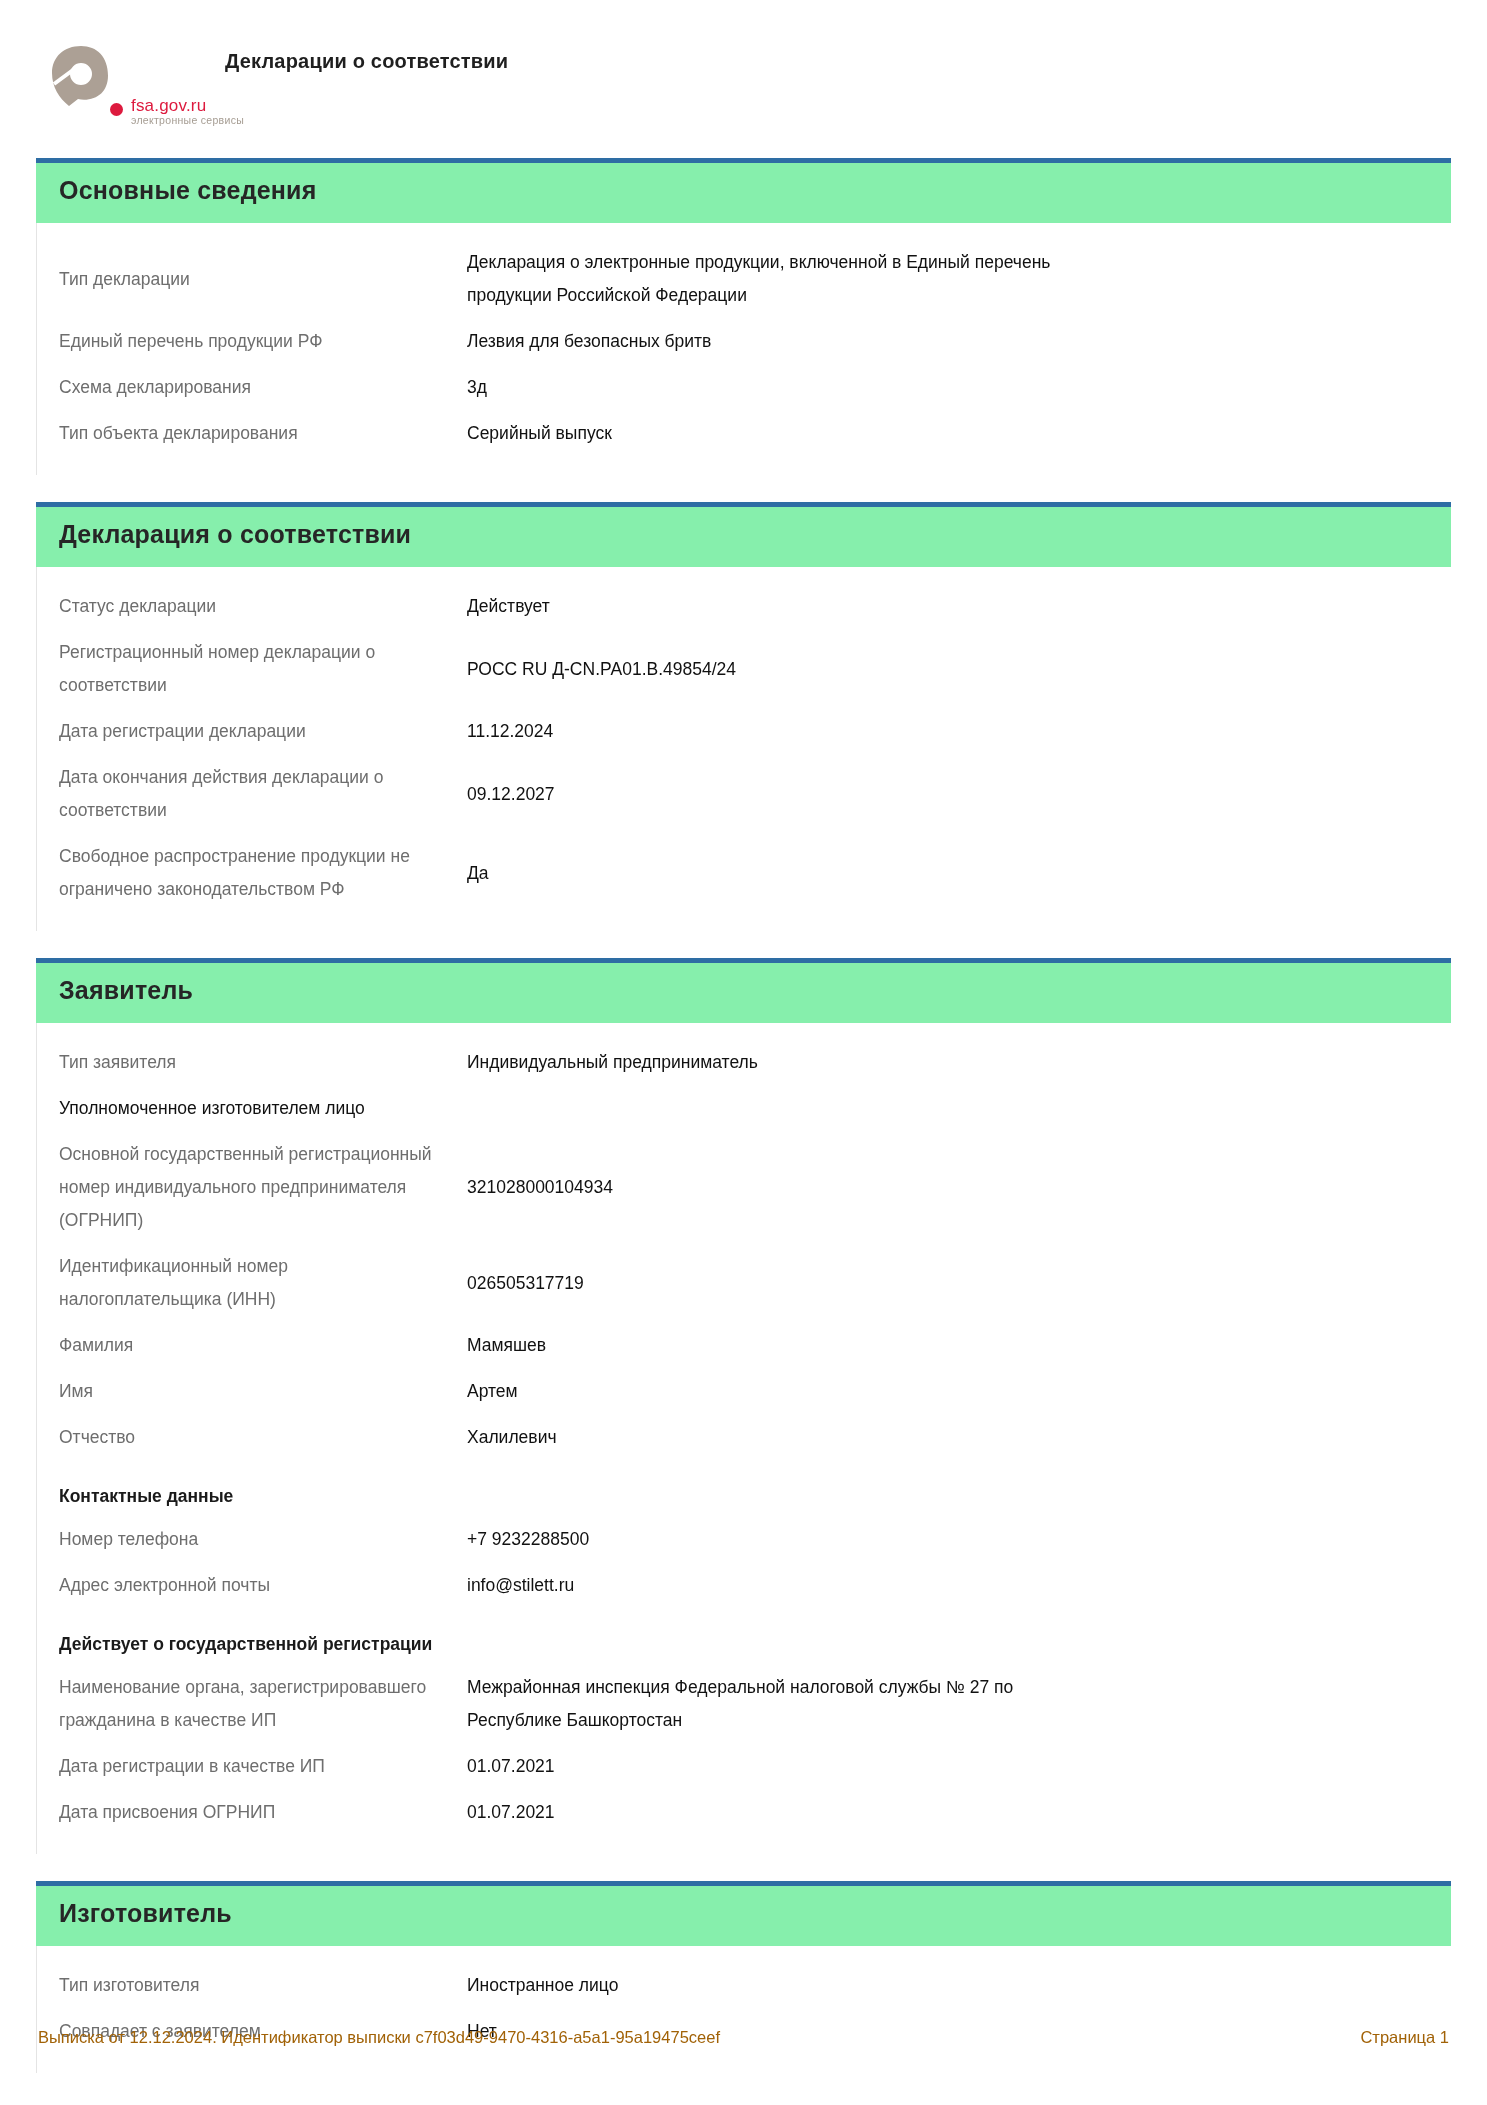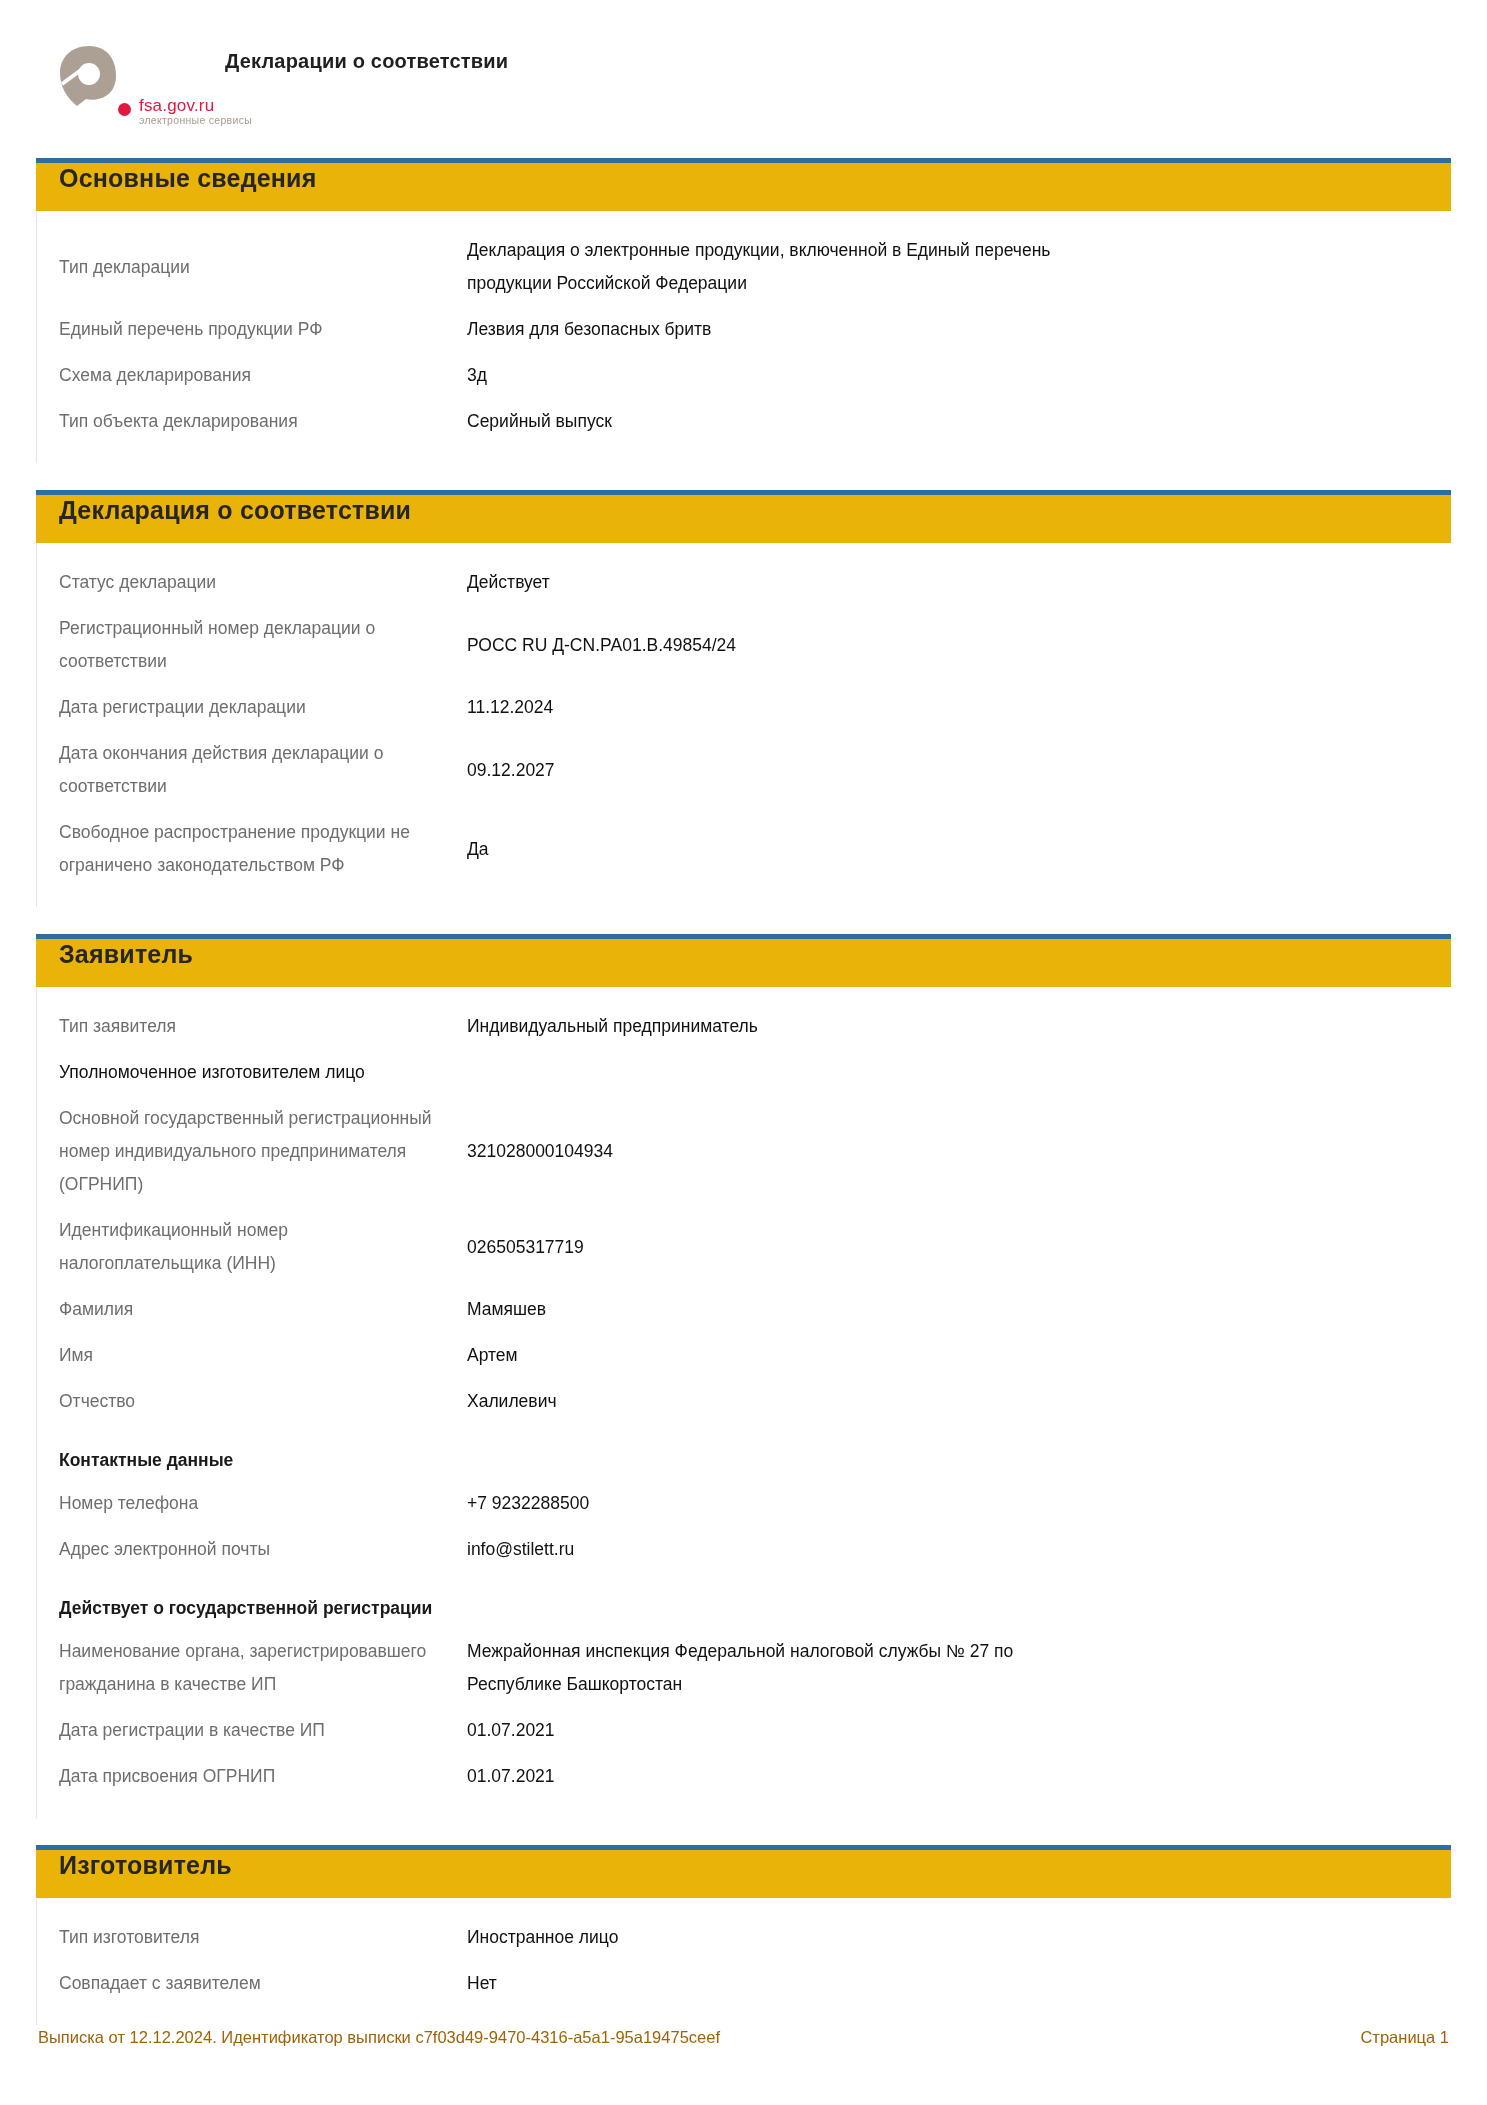--- a/index.html
+++ b/index.html
@@ -7,21 +7,21 @@
     position: relative;
     width: 1487px;
     height: 2105px;
     background: #ffffff;
     font-family: "Liberation Sans", "DejaVu Sans", sans-serif;
     color: #1a1a1a;
     overflow: hidden;
   }
 
   
-  .logo { position:absolute; left:59px; top:44px; width:200px; height:80px; }
+  .logo { position:absolute; left:51px; top:44px; width:200px; height:80px; }
   .logo-a { position:absolute; left:0; top:2px; }
   .logo-dot {
     position:absolute; left:59px; top:59px;
     width:13px; height:13px; border-radius:50%;
     background:#dd1a3e;
   }
   .logo-site {
     position:absolute; left:80px; top:52px;
     color:#dd1a3e; font-size:17px; font-weight:500; letter-spacing:0.2px;
   }
@@ -32,22 +32,22 @@
   .page-title {
     position:absolute; left:225px; top:50px;
     font-size:20px; font-weight:bold; color:#1f1f1f; letter-spacing:0.2px;
   }
 
   
   .sections { position:absolute; left:36px; right:36px; top:158px; }
   .section { margin-bottom: 27px; }
   .band {
     border-top: 5px solid #2e6da4;
-    background: #eab308;
-    padding: 0 0 17px 23px;
+    background: #86efac;
+    padding: 12px 0 17px 23px;
   }
   .band-title {
     font-size: 25px;
     font-weight: bold;
     color: #262626;
     letter-spacing: 0.2px;
     line-height: 31px;
   }
   .sec-body {
     border-left: 1px solid #e4e4e4;

